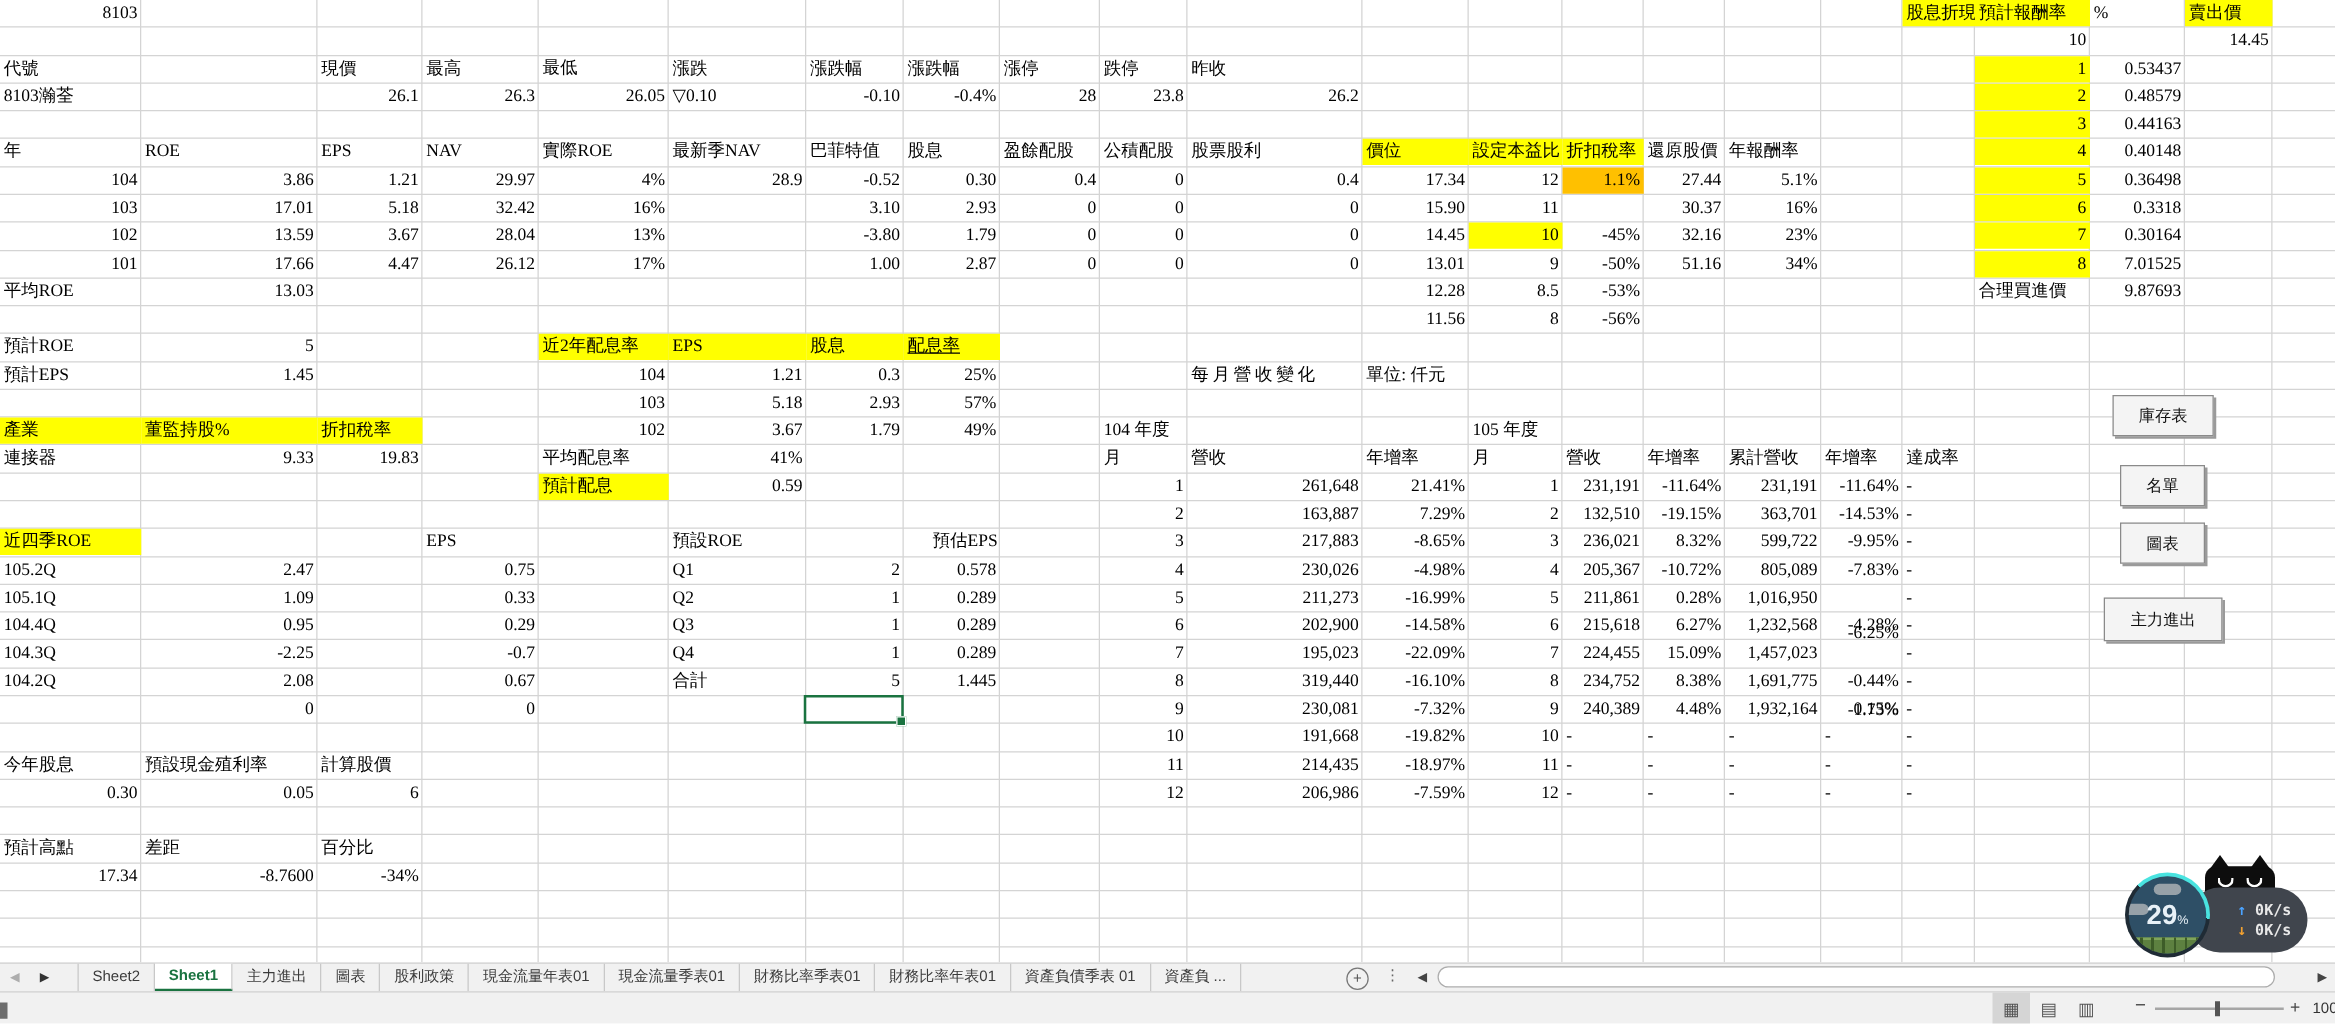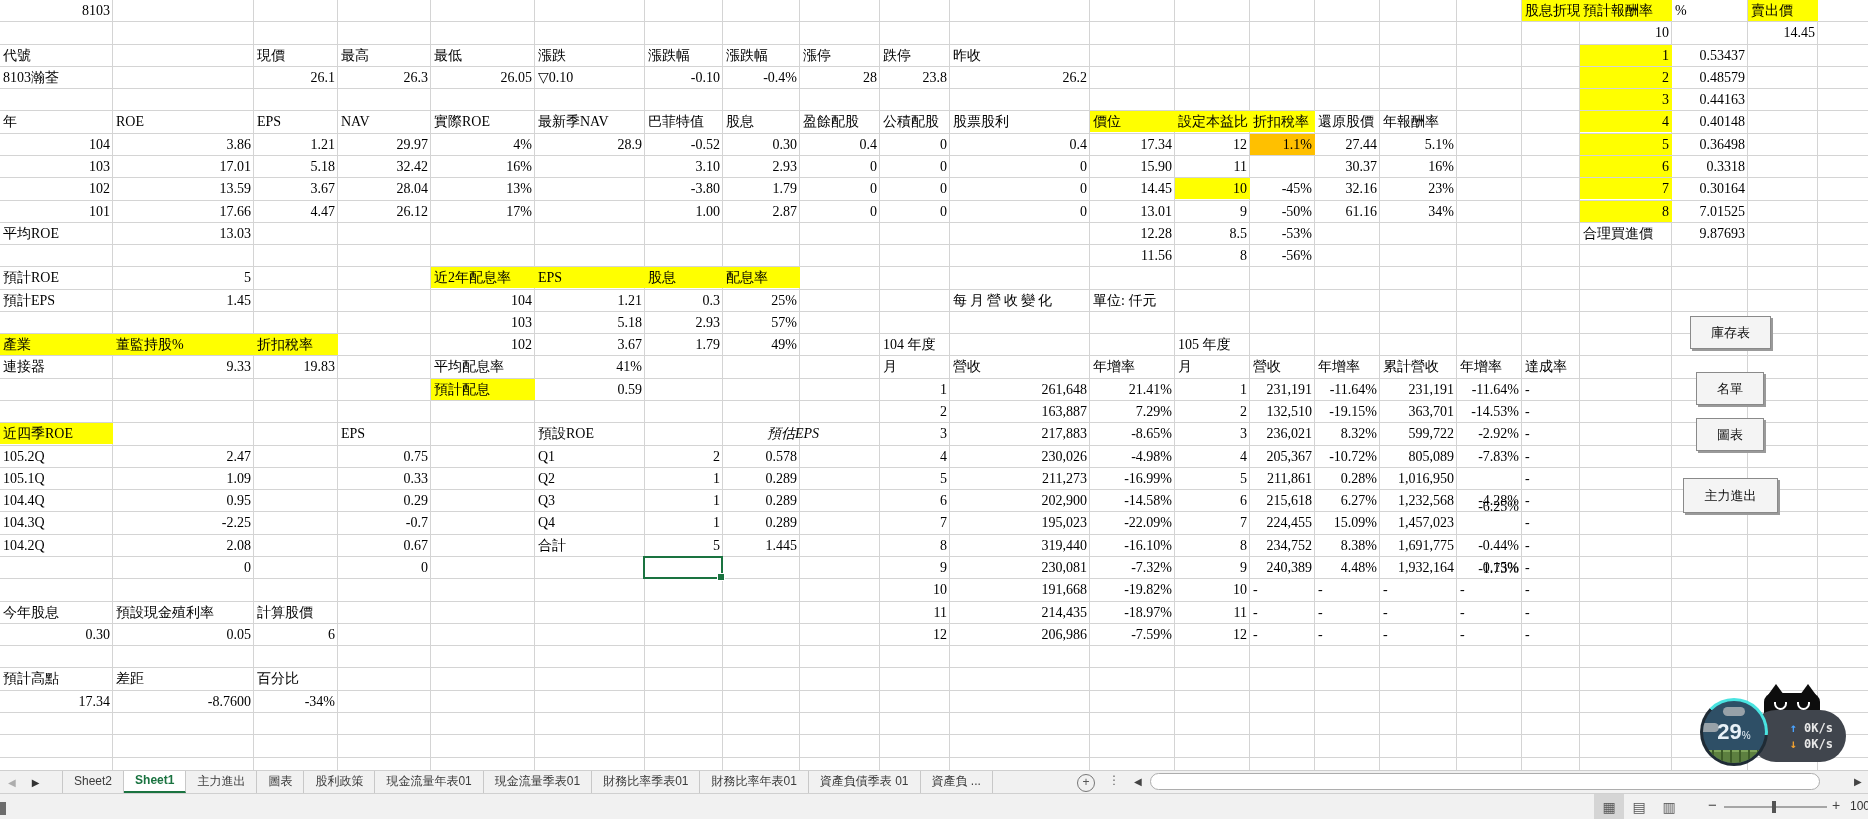--- a/index.html
+++ b/index.html
@@ -143,21 +143,21 @@
       <div class="cell ar" style="left: 0px; width: 113px; top: 0px;">8103</div>
       <div class="cell al bgy" style="left: 1522px; width: 58px; top: 0px;">股息折現</div>
       <div class="cell al bgy" style="left: 1580px; width: 92px; top: 0px;">預計報酬率</div>
       <div class="cell al" style="left: 1672px; width: 76px; top: 0px;">%</div>
       <div class="cell al bgy" style="left: 1748px; width: 70px; top: 0px;">賣出價</div>
       <div class="cell ar" style="left: 1580px; width: 92px; top: 22px;">10</div>
       <div class="cell ar" style="left: 1748px; width: 70px; top: 22px;">14.45</div>
       <div class="cell al" style="left: 0px; width: 113px; top: 45px;">代號</div>
       <div class="cell al" style="left: 254px; width: 84px; top: 45px;">現價</div>
       <div class="cell al" style="left: 338px; width: 93px; top: 45px;">最高</div>
-      <div class="cell al" style="left: 431px; width: 104px; top: 45px;">最低</div>
+      <div class="cell al" style="left: 431px; width: 104px; top: 45px; font-family: Liberation Mono, monospace;">最低</div>
       <div class="cell al" style="left: 535px; width: 110px; top: 45px;">漲跌</div>
       <div class="cell al" style="left: 645px; width: 78px; top: 45px;">漲跌幅</div>
       <div class="cell al" style="left: 723px; width: 77px; top: 45px;">漲跌幅</div>
       <div class="cell al" style="left: 800px; width: 80px; top: 45px;">漲停</div>
       <div class="cell al" style="left: 880px; width: 70px; top: 45px;">跌停</div>
       <div class="cell al" style="left: 950px; width: 140px; top: 45px;">昨收</div>
       <div class="cell ar bgy" style="left: 1580px; width: 92px; top: 45px;">1</div>
       <div class="cell ar" style="left: 1672px; width: 76px; top: 45px;">0.53437</div>
       <div class="cell al" style="left: 0px; width: 113px; top: 67px;">8103瀚荃</div>
       <div class="cell ar" style="left: 254px; width: 84px; top: 67px;">26.1</div>
@@ -248,40 +248,40 @@
       <div class="cell ar" style="left: 338px; width: 93px; top: 201px;">26.12</div>
       <div class="cell ar" style="left: 431px; width: 104px; top: 201px;">17%</div>
       <div class="cell ar" style="left: 645px; width: 78px; top: 201px;">1.00</div>
       <div class="cell ar" style="left: 723px; width: 77px; top: 201px;">2.87</div>
       <div class="cell ar" style="left: 800px; width: 80px; top: 201px;">0</div>
       <div class="cell ar" style="left: 880px; width: 70px; top: 201px;">0</div>
       <div class="cell ar" style="left: 950px; width: 140px; top: 201px;">0</div>
       <div class="cell ar" style="left: 1090px; width: 85px; top: 201px;">13.01</div>
       <div class="cell ar" style="left: 1175px; width: 75px; top: 201px;">9</div>
       <div class="cell ar" style="left: 1250px; width: 65px; top: 201px;">-50%</div>
-      <div class="cell ar" style="left: 1315px; width: 65px; top: 201px;">61.16</div>
+      <div class="cell ar" style="left: 1315px; width: 65px; top: 201px;">51.16</div>
       <div class="cell ar" style="left: 1380px; width: 77px; top: 201px;">34%</div>
       <div class="cell ar bgy" style="left: 1580px; width: 92px; top: 201px;">8</div>
       <div class="cell ar" style="left: 1672px; width: 76px; top: 201px;">7.01525</div>
       <div class="cell al" style="left: 0px; width: 113px; top: 223px;">平均ROE</div>
       <div class="cell ar" style="left: 113px; width: 141px; top: 223px;">13.03</div>
       <div class="cell ar" style="left: 1090px; width: 85px; top: 223px;">12.28</div>
       <div class="cell ar" style="left: 1175px; width: 75px; top: 223px;">8.5</div>
       <div class="cell ar" style="left: 1250px; width: 65px; top: 223px;">-53%</div>
       <div class="cell al" style="left: 1580px; width: 92px; top: 223px;">合理買進價</div>
       <div class="cell ar" style="left: 1672px; width: 76px; top: 223px;">9.87693</div>
       <div class="cell ar" style="left: 1090px; width: 85px; top: 245px;">11.56</div>
       <div class="cell ar" style="left: 1175px; width: 75px; top: 245px;">8</div>
       <div class="cell ar" style="left: 1250px; width: 65px; top: 245px;">-56%</div>
       <div class="cell al" style="left: 0px; width: 113px; top: 267px;">預計ROE</div>
       <div class="cell ar" style="left: 113px; width: 141px; top: 267px;">5</div>
       <div class="cell al bgy" style="left: 431px; width: 104px; top: 267px;">近2年配息率</div>
       <div class="cell al bgy" style="left: 535px; width: 110px; top: 267px;">EPS</div>
       <div class="cell al bgy" style="left: 645px; width: 78px; top: 267px;">股息</div>
-      <div class="cell al bgy" style="left: 723px; width: 77px; top: 267px;">配息率</div>
+      <div class="cell al bgy" style="left: 723px; width: 77px; top: 267px; text-decoration: underline;">配息率</div>
       <div class="cell al" style="left: 0px; width: 113px; top: 290px;">預計EPS</div>
       <div class="cell ar" style="left: 113px; width: 141px; top: 290px;">1.45</div>
       <div class="cell ar" style="left: 431px; width: 104px; top: 290px;">104</div>
       <div class="cell ar" style="left: 535px; width: 110px; top: 290px;">1.21</div>
       <div class="cell ar" style="left: 645px; width: 78px; top: 290px;">0.3</div>
       <div class="cell ar" style="left: 723px; width: 77px; top: 290px;">25%</div>
       <div class="cell al ls" style="left: 950px; width: 140px; top: 290px;">每月營收變化</div>
       <div class="cell al" style="left: 1090px; width: 85px; top: 290px;">單位: 仟元</div>
       <div class="cell ar" style="left: 431px; width: 104px; top: 312px;">103</div>
       <div class="cell ar" style="left: 535px; width: 110px; top: 312px;">5.18</div>
@@ -326,29 +326,29 @@
       <div class="cell ar" style="left: 1090px; width: 85px; top: 401px;">7.29%</div>
       <div class="cell ar" style="left: 1175px; width: 75px; top: 401px;">2</div>
       <div class="cell ar" style="left: 1250px; width: 65px; top: 401px;">132,510</div>
       <div class="cell ar" style="left: 1315px; width: 65px; top: 401px;">-19.15%</div>
       <div class="cell ar" style="left: 1380px; width: 77px; top: 401px;">363,701</div>
       <div class="cell ar" style="left: 1457px; width: 65px; top: 401px;">-14.53%</div>
       <div class="cell al" style="left: 1522px; width: 58px; top: 401px;">-</div>
       <div class="cell al bgy" style="left: 0px; width: 113px; top: 423px;">近四季ROE</div>
       <div class="cell al" style="left: 338px; width: 93px; top: 423px;">EPS</div>
       <div class="cell al" style="left: 535px; width: 110px; top: 423px;">預設ROE</div>
-      <div class="cell al" style="left: 764px; width: 77px; top: 423px; font-style: italic;">預估EPS</div>
+      <div class="cell al" style="left: 743px; width: 77px; top: 423px;">預估EPS</div>
       <div class="cell ar" style="left: 880px; width: 70px; top: 423px;">3</div>
       <div class="cell ar" style="left: 950px; width: 140px; top: 423px;">217,883</div>
       <div class="cell ar" style="left: 1090px; width: 85px; top: 423px;">-8.65%</div>
       <div class="cell ar" style="left: 1175px; width: 75px; top: 423px;">3</div>
       <div class="cell ar" style="left: 1250px; width: 65px; top: 423px;">236,021</div>
       <div class="cell ar" style="left: 1315px; width: 65px; top: 423px;">8.32%</div>
       <div class="cell ar" style="left: 1380px; width: 77px; top: 423px;">599,722</div>
-      <div class="cell ar" style="left: 1457px; width: 65px; top: 423px;">-2.92%</div>
+      <div class="cell ar" style="left: 1457px; width: 65px; top: 423px;">-9.95%</div>
       <div class="cell al" style="left: 1522px; width: 58px; top: 423px;">-</div>
       <div class="cell al" style="left: 0px; width: 113px; top: 446px;">105.2Q</div>
       <div class="cell ar" style="left: 113px; width: 141px; top: 446px;">2.47</div>
       <div class="cell ar" style="left: 338px; width: 93px; top: 446px;">0.75</div>
       <div class="cell al" style="left: 535px; width: 110px; top: 446px;">Q1</div>
       <div class="cell ar" style="left: 645px; width: 78px; top: 446px;">2</div>
       <div class="cell ar" style="left: 723px; width: 77px; top: 446px;">0.578</div>
       <div class="cell ar" style="left: 880px; width: 70px; top: 446px;">4</div>
       <div class="cell ar" style="left: 950px; width: 140px; top: 446px;">230,026</div>
       <div class="cell ar" style="left: 1090px; width: 85px; top: 446px;">-4.98%</div>

